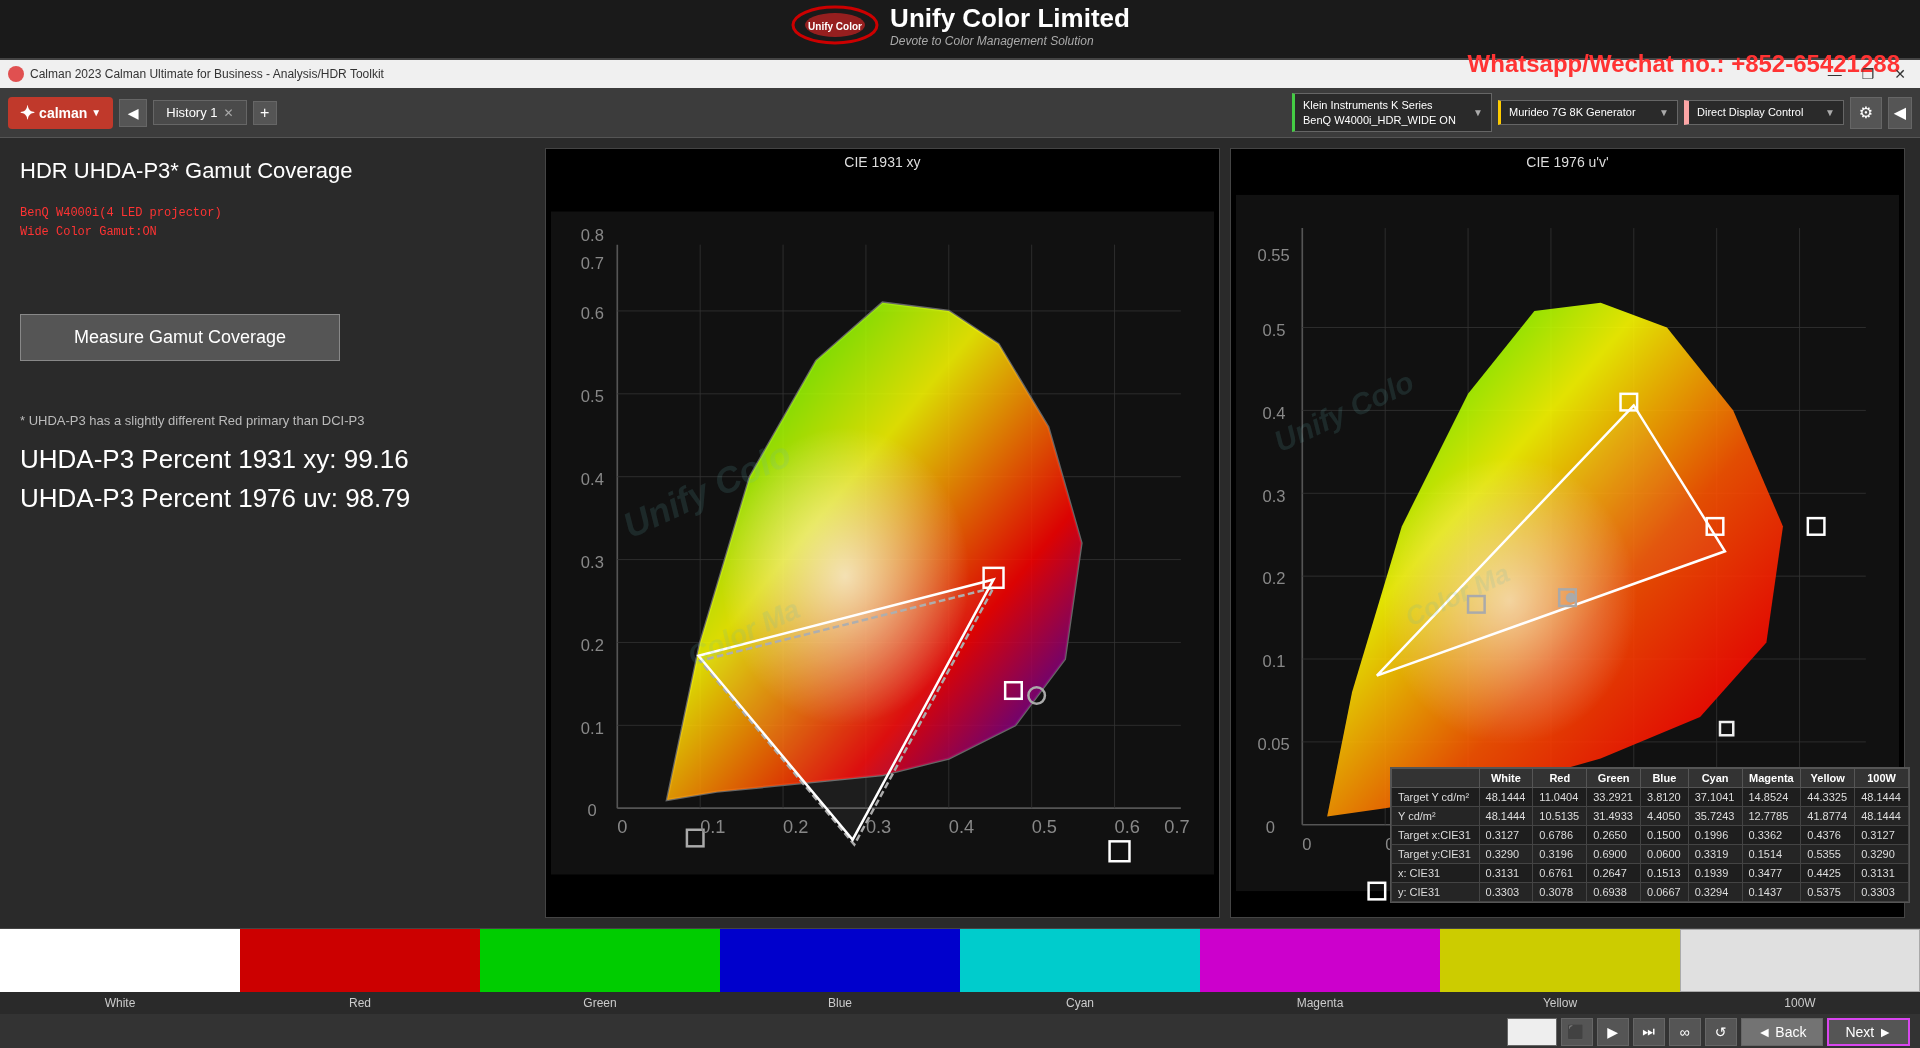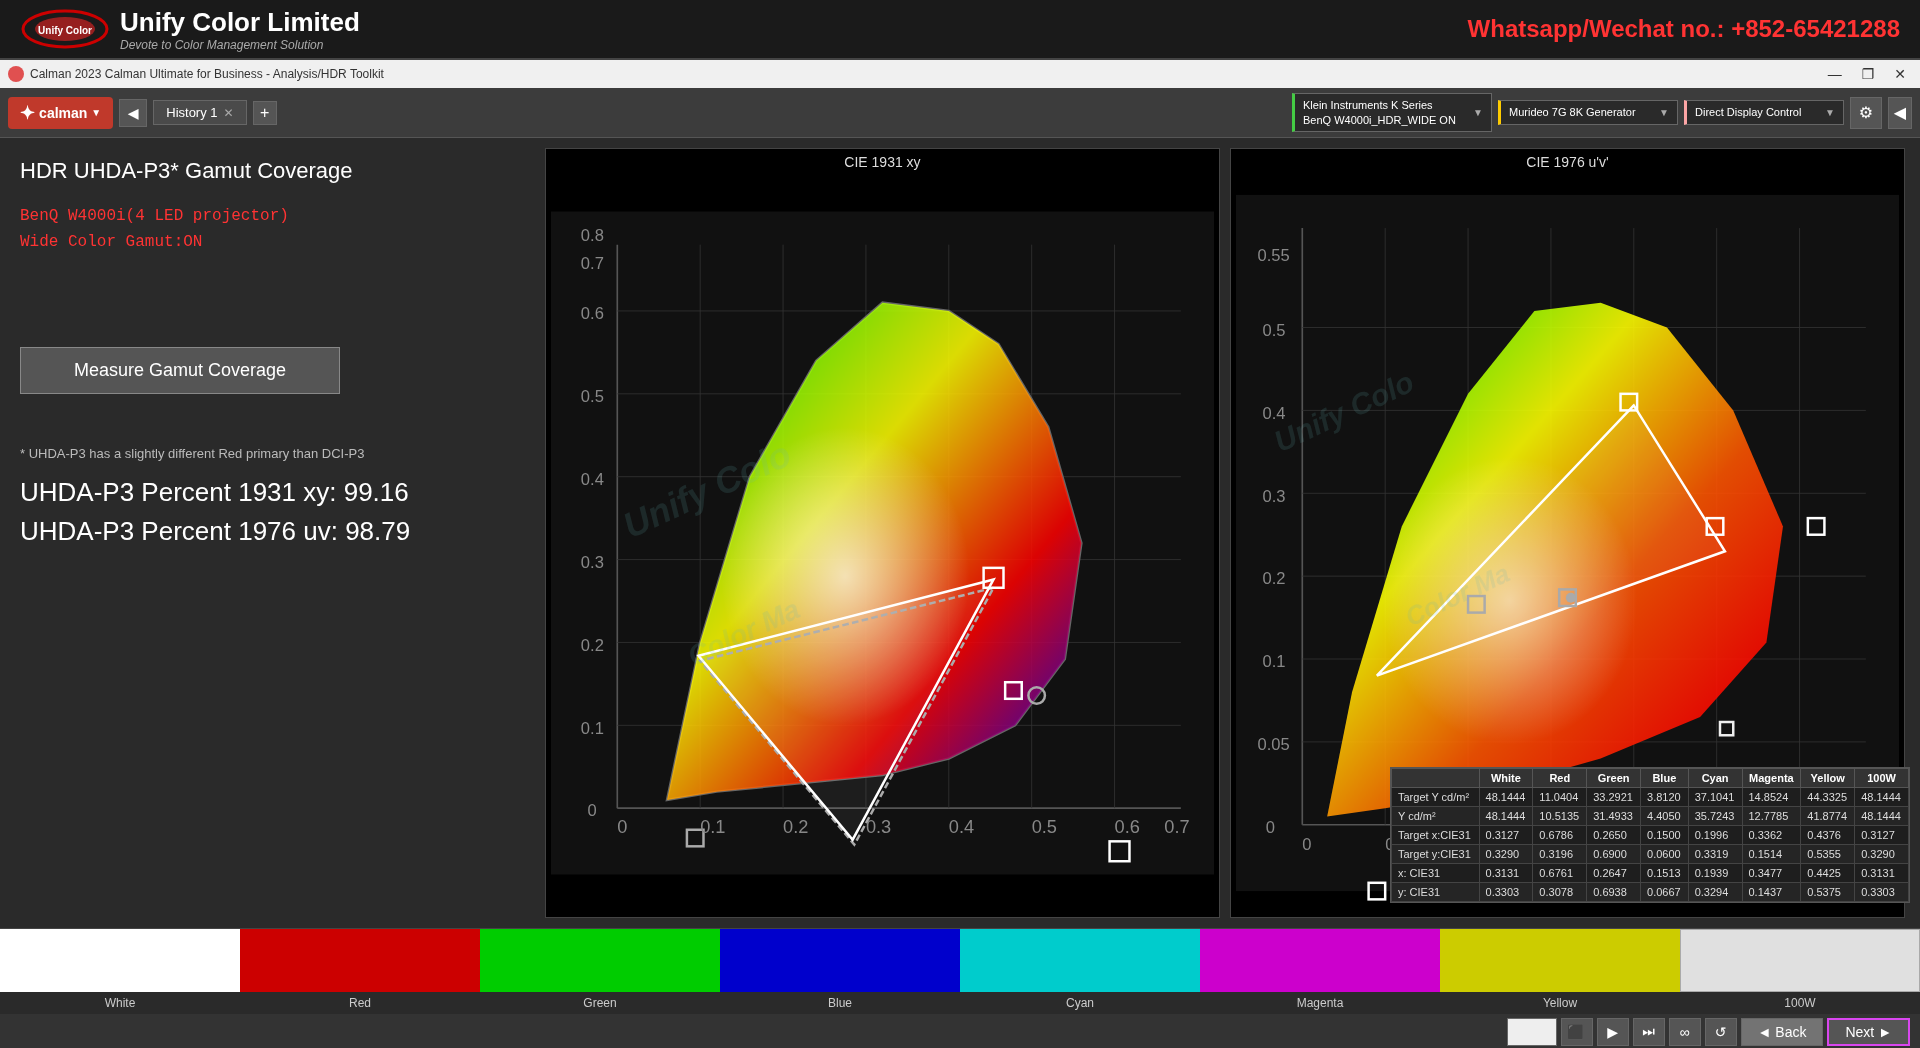--- a/index.html
+++ b/index.html
@@ -14,20 +14,21 @@
 
     
     #banner {
       width: 100%;
       height: 60px;
       background: #1a1a1a;
       display: flex;
       align-items: center;
       padding: 0 20px;
       border-bottom: 2px solid #444;
+      flex-direction: column;
     }
     #banner-logo {
       display: flex;
       align-items: center;
       gap: 10px;
     }
     #banner-contact {
       font-size: 24px;
       font-weight: bold;
       color: #ff3333;
@@ -146,21 +147,21 @@
       font-size: 12px;
       display: flex;
       align-items: center;
       gap: 4px;
       cursor: pointer;
       min-width: 200px;
       position: relative;
     }
     .device-dropdown-green { border-left: 3px solid #44cc44; }
     .device-dropdown-yellow { border-left: 3px solid #ffcc00; }
-    .device-dropdown-gold { border-left: 3px solid #fca5a5; }
+    .device-dropdown-gold { border-left: 5px solid #fca5a5; }
     .device-dropdown .dd-text { flex: 1; font-size: 11px; line-height: 1.3; }
     .device-dropdown .dd-arrow { color: #aaa; font-size: 10px; }
     .toolbar-settings-btn {
       background: #555;
       border: 1px solid #666;
       color: #fff;
       width: 32px;
       height: 32px;
       cursor: pointer;
       display: flex;
@@ -201,24 +202,23 @@
       gap: 12px;
     }
     #gamut-title {
       font-size: 22px;
       color: #fff;
       font-weight: normal;
       margin-bottom: 8px;
     }
     #projector-info {
       color: #ff3333;
-      font-size: 16px;
+      font-size: 12px;
       font-family: 'Courier New', monospace;
       line-height: 1.6;
-      margin-bottom: 20px;
     }
     #measure-btn {
       background: #555;
       border: 1px solid #888;
       color: #fff;
       padding: 12px 24px;
       font-size: 18px;
       cursor: pointer;
       width: 320px;
       text-align: center;

